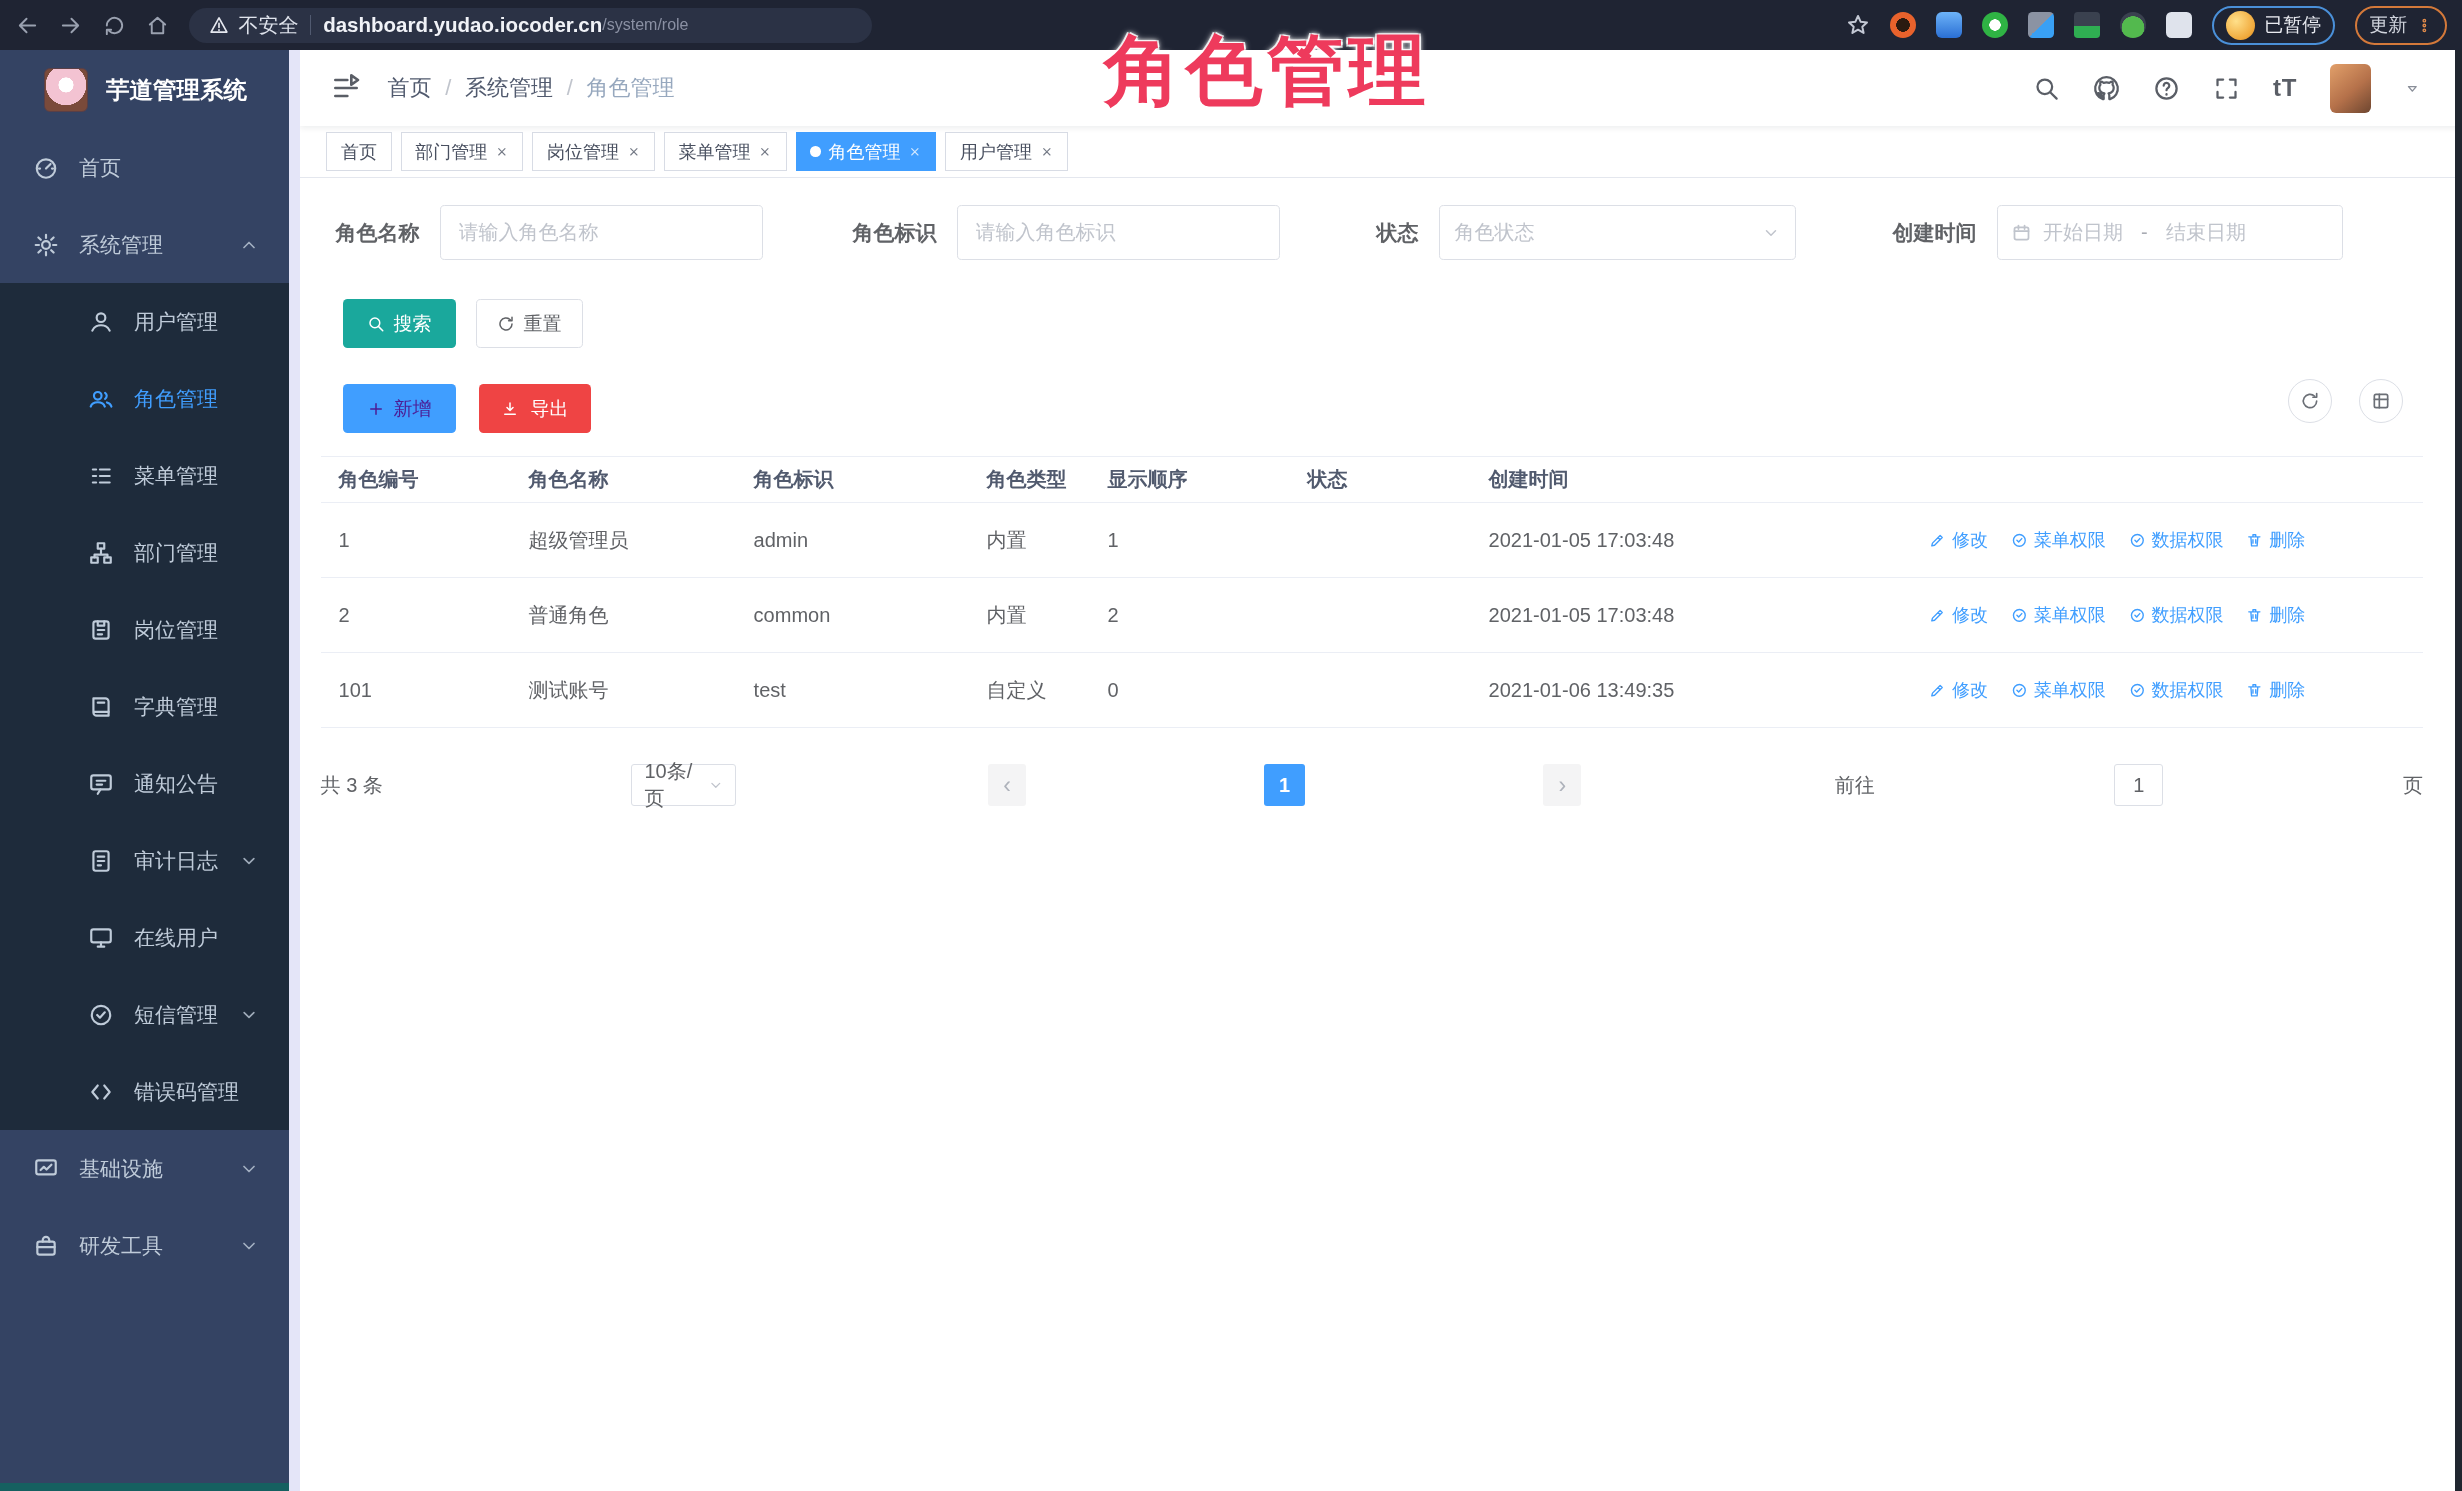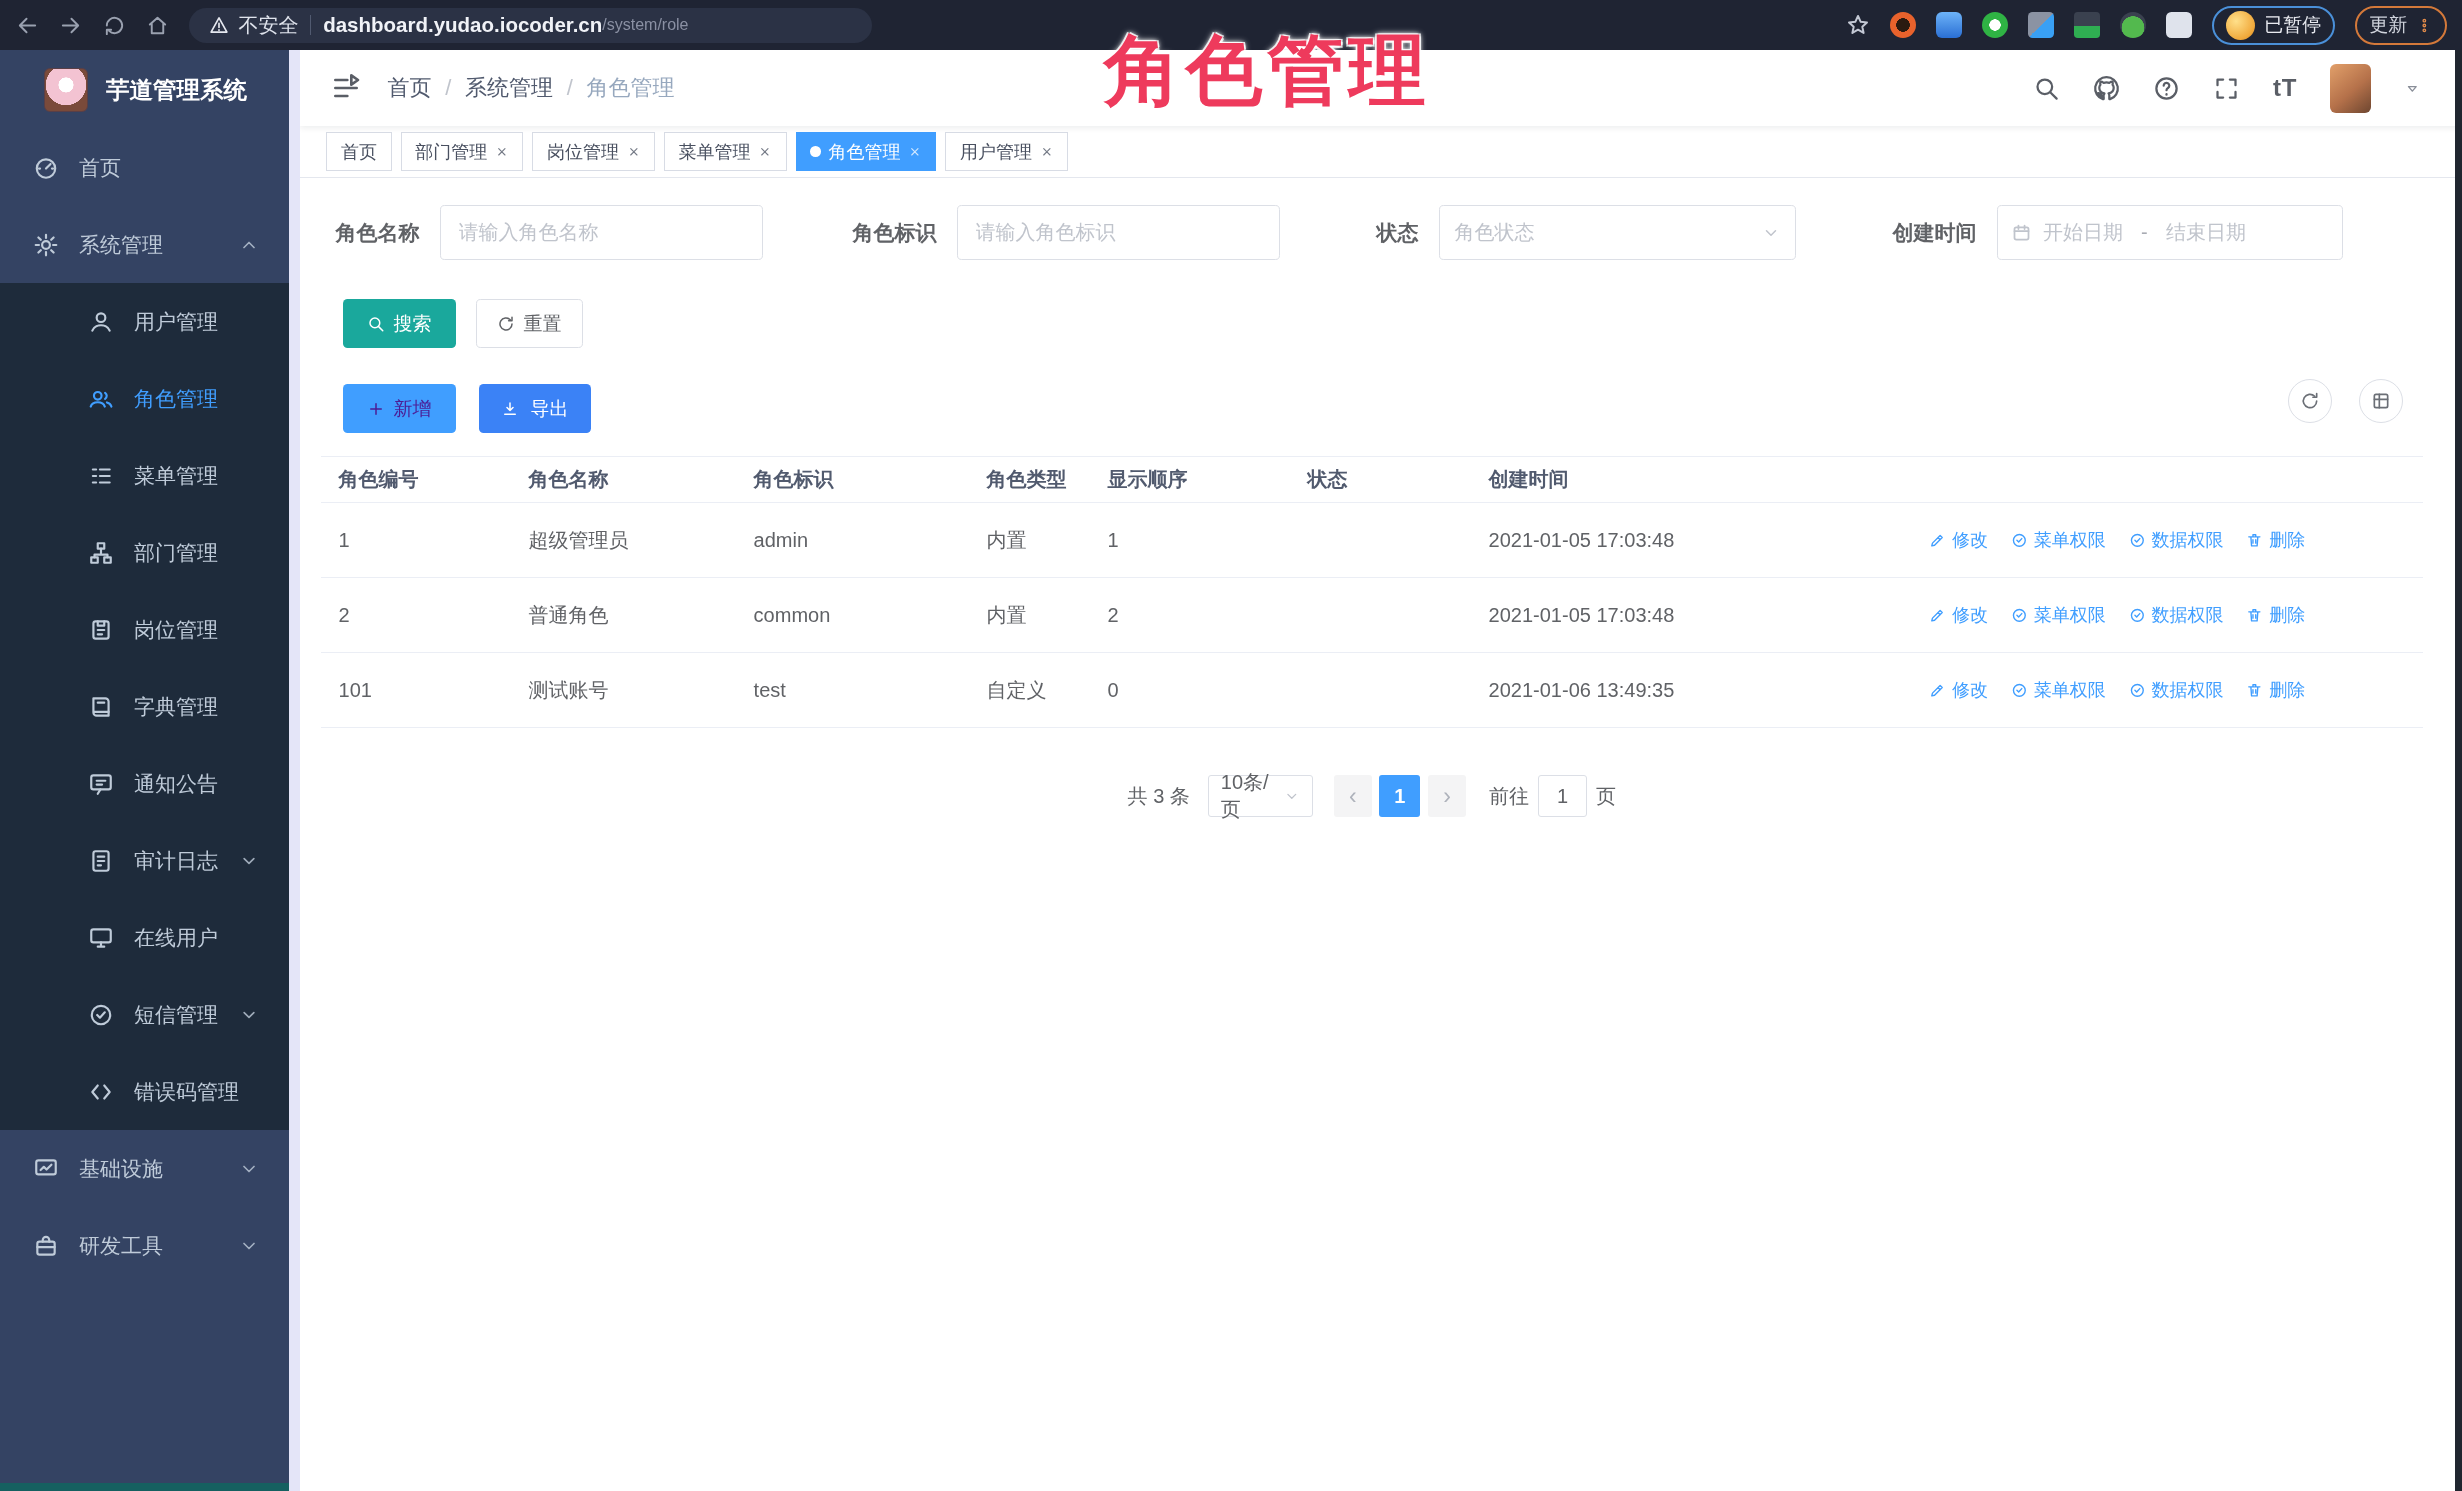--- a/index.html
+++ b/index.html
@@ -100,21 +100,21 @@
   .gap1 { width:90px; } .gap2 { width:97px; } .gap3 { width:97px; }
 
   .btn { display:inline-flex; align-items:center; justify-content:center; gap:9px;
     border-radius:4.6px; font-size:19px; cursor:pointer; border:0.8px solid transparent; white-space:nowrap; }
   .btn svg { width:18px; height:18px; }
   .row-search { margin:39px 0 0 22px; display:flex; gap:20px; }
   .btn-search { background:#1aa89c; color:#fff; height:49px; padding:0 23px; }
   .btn-reset { background:#fff; color:#606266; border-color:#dcdfe6; height:49px; padding:0 20px; }
   .row-crud { margin:36px 0 0 22px; display:flex; gap:23px; align-items:center; position:relative; }
   .btn-add { background:#409EFF; color:#4c1d95; height:49px; padding:0 23px; }
-  .btn-export { background:#3b82f6; color:#fff; height:49px; padding:0 21px;gap:12px; }
+  .btn-export { background:#ef4444; color:#fff; height:49px; padding:0 21px;gap:12px; }
   .circle-btns { position:absolute; right:20px; top:-4.6px; display:flex; gap:27px; }
   .cbtn { width:44px; height:44px; border-radius:50%; border:0.8px solid #dcdfe6; background:#fff;
     display:flex; align-items:center; justify-content:center; color:#6b6f76; cursor:pointer; }
   .cbtn svg { width:20px; height:20px; }
 
   
   .rtable { margin-top:23px; border-top:0.8px solid #ebeef5; }
   .trow { display:grid; grid-template-columns:190px 225px 233px 121px 200px 181px 341px 1fr;
     align-items:center; border-bottom:0.8px solid #ebeef5; }
   .trow > div { padding-left:18px; font-size:20px; color:#606266; }
@@ -122,21 +122,21 @@
   .thead > div { font-weight:bold; color:#515a6e; }
   .tbody { height:75px; }
   .col-op { text-align:center; padding-left:0 !important; }
   .switch { width:61px; height:30px; border-radius:15px; background:#409EFF; position:relative; cursor:pointer; }
   .switch .knob { position:absolute; right:3px; top:3px; width:24px; height:24px; border-radius:50%; background:#fff; }
   .ops { display:flex; justify-content:center; gap:23px; }
   .op-link { display:inline-flex; align-items:center; gap:6px; color:#409EFF; font-size:18px; cursor:pointer; white-space:nowrap; }
   .op-link svg { width:16.7px; height:16.7px; }
 
   
-  .pager { margin-top:47px; display:flex; align-items:center; justify-content:center; font-size:20px; color:#606266; }
+  .pager { margin-top:36px; display:flex; align-items:center; justify-content:space-between; font-size:20px; color:#606266; }
   .pg-total { margin-right:18px; }
   .pg-size { width:105px; height:42px; border:0.8px solid #dcdfe6; border-radius:3px;
     display:flex; align-items:center; padding:0 12px; color:#606266; margin-right:21px; }
   .pg-size .caret { margin-left:auto; width:16.7px; height:16.7px; color:#c0c4cc; }
   .pg-btn { width:38px; height:42px; background:#f4f4f5; border-radius:3px; display:flex;
     align-items:center; justify-content:center; color:#aeb2bb; font-size:23px; cursor:pointer; }
   .pg-cur { width:41px; height:42px; background:#409EFF; color:#fff; border-radius:3px;
     display:flex; align-items:center; justify-content:center; margin:0 7.6px; font-weight:bold; cursor:pointer; }
   .pg-goto { margin-left:23px; margin-right:9px; }
   .pg-input { width:49px; height:42px; border:0.8px solid #dcdfe6; border-radius:3px;

